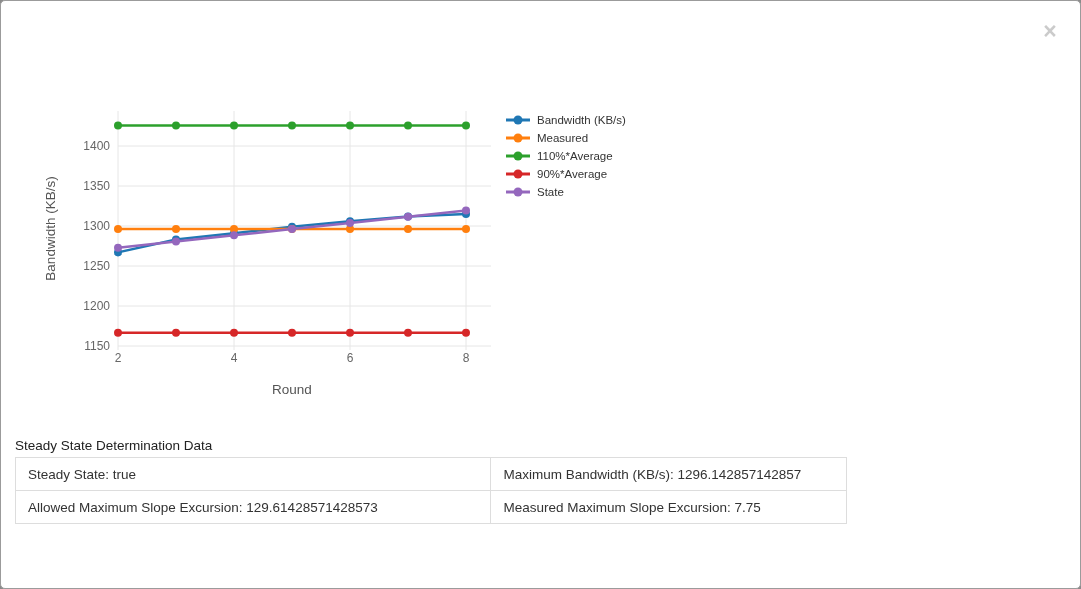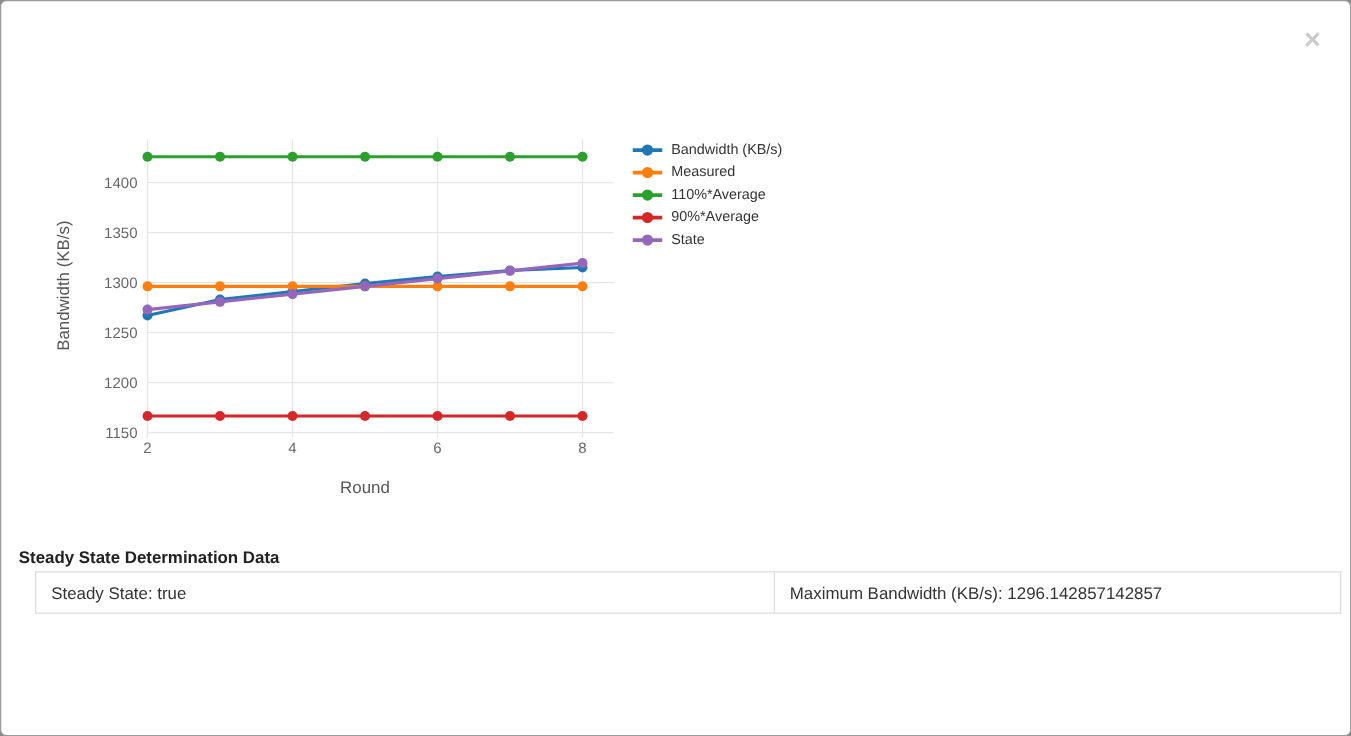--- a/index.html
+++ b/index.html
@@ -16,25 +16,25 @@
     color:#cbcbcb;font-size:23px;font-weight:bold;line-height:24px;
     text-align:center;cursor:pointer;user-select:none;
   }
   .chart-area{position:absolute;left:40px;top:88px;width:620px;height:330px;}
   .chart-svg{position:absolute;left:0;top:0;}
   .legend{position:absolute;left:465px;top:22px;}
   .legend-item{display:flex;align-items:center;height:18px;cursor:pointer;}
   .legend-swatch{width:24px;height:10px;margin-right:7px;flex:0 0 auto;}
   .legend-label{font-size:11.5px;color:#333;white-space:nowrap;}
   .section-title{
-    position:absolute;left:14px;top:437px;font-size:13.5px;color:#222;font-weight:bold;
+    position:absolute;left:14px;top:437px;font-size:13.5px;color:#222;
   }
   .ss-table{
-    position:absolute;left:14px;top:456px;width:1045px;
-    border-collapse:collapse;table-layout:fixed;margin-left:13px;
+    position:absolute;left:14px;top:456px;width:832px;
+    border-collapse:collapse;table-layout:fixed;
   }
   .ss-table td{
     border:1px solid #ddd;height:32px;padding:0 12px;
     font-size:13.5px;color:#333;background:#fff;
   }
   .col-left{width:54.2%;}
 </style>
 </head>
 <body>
 
@@ -147,15 +147,19 @@
   </div>
 
   <div class="section-title">Steady State Determination Data</div>
 
   <table class="ss-table">
     <tbody>
       <tr>
         <td class="col-left">Steady State: true</td>
         <td>Maximum Bandwidth (KB/s): 1296.142857142857</td>
       </tr>
+      <tr>
+        <td class="col-left">Allowed Maximum Slope Excursion: 129.61428571428573</td>
+        <td>Measured Maximum Slope Excursion: 7.75</td>
+      </tr>
     </tbody>
   </table>
 </div>
 
 </body></html>

